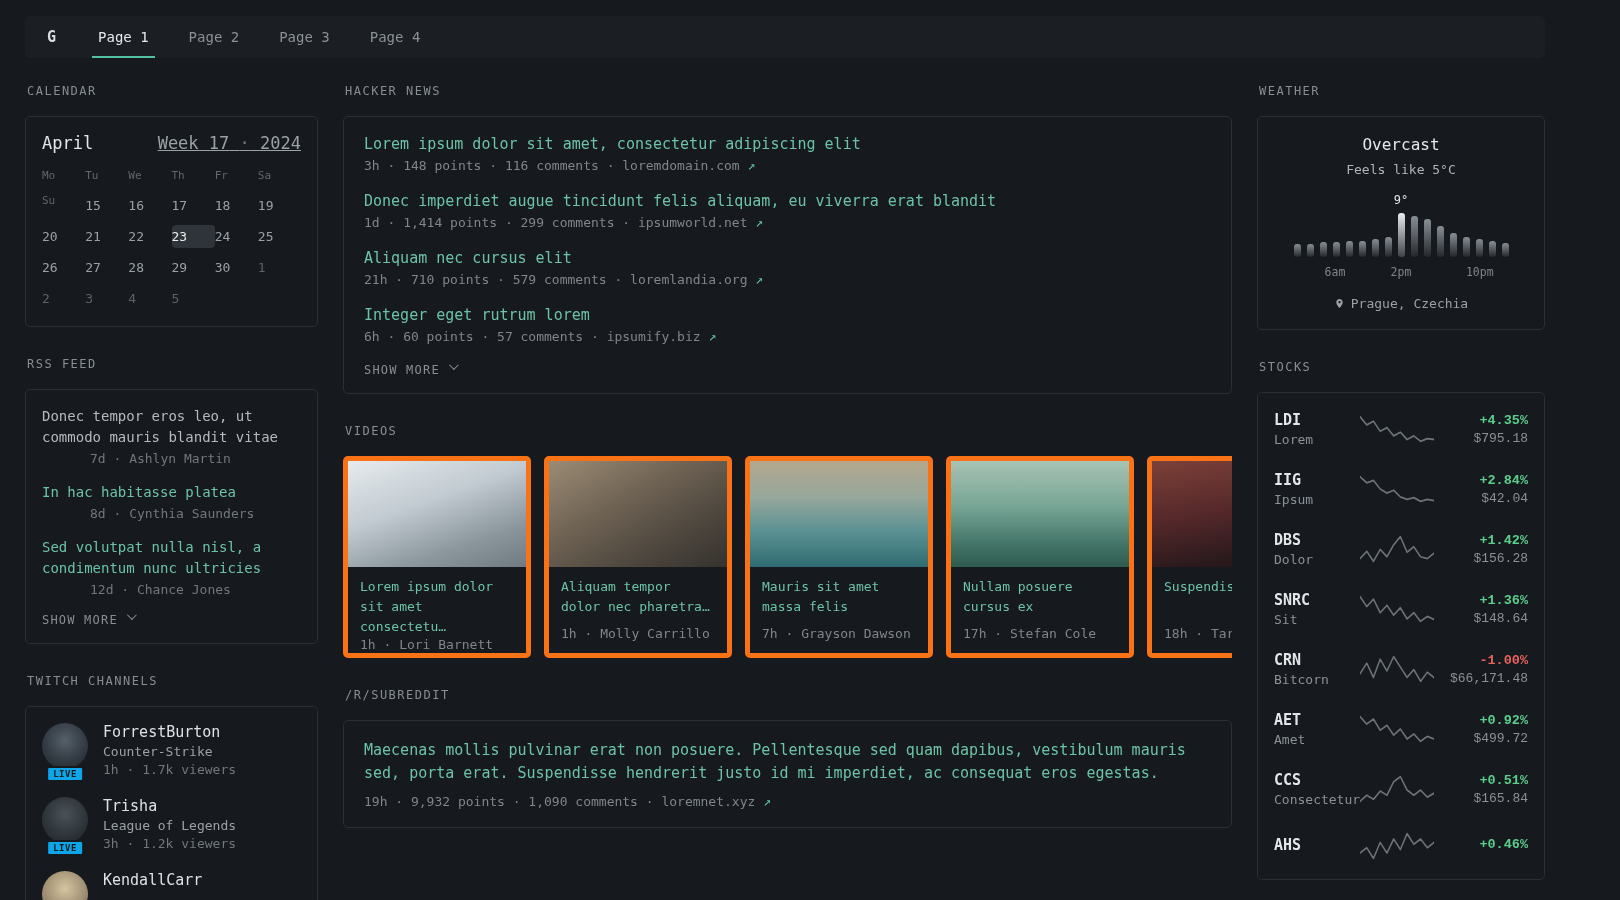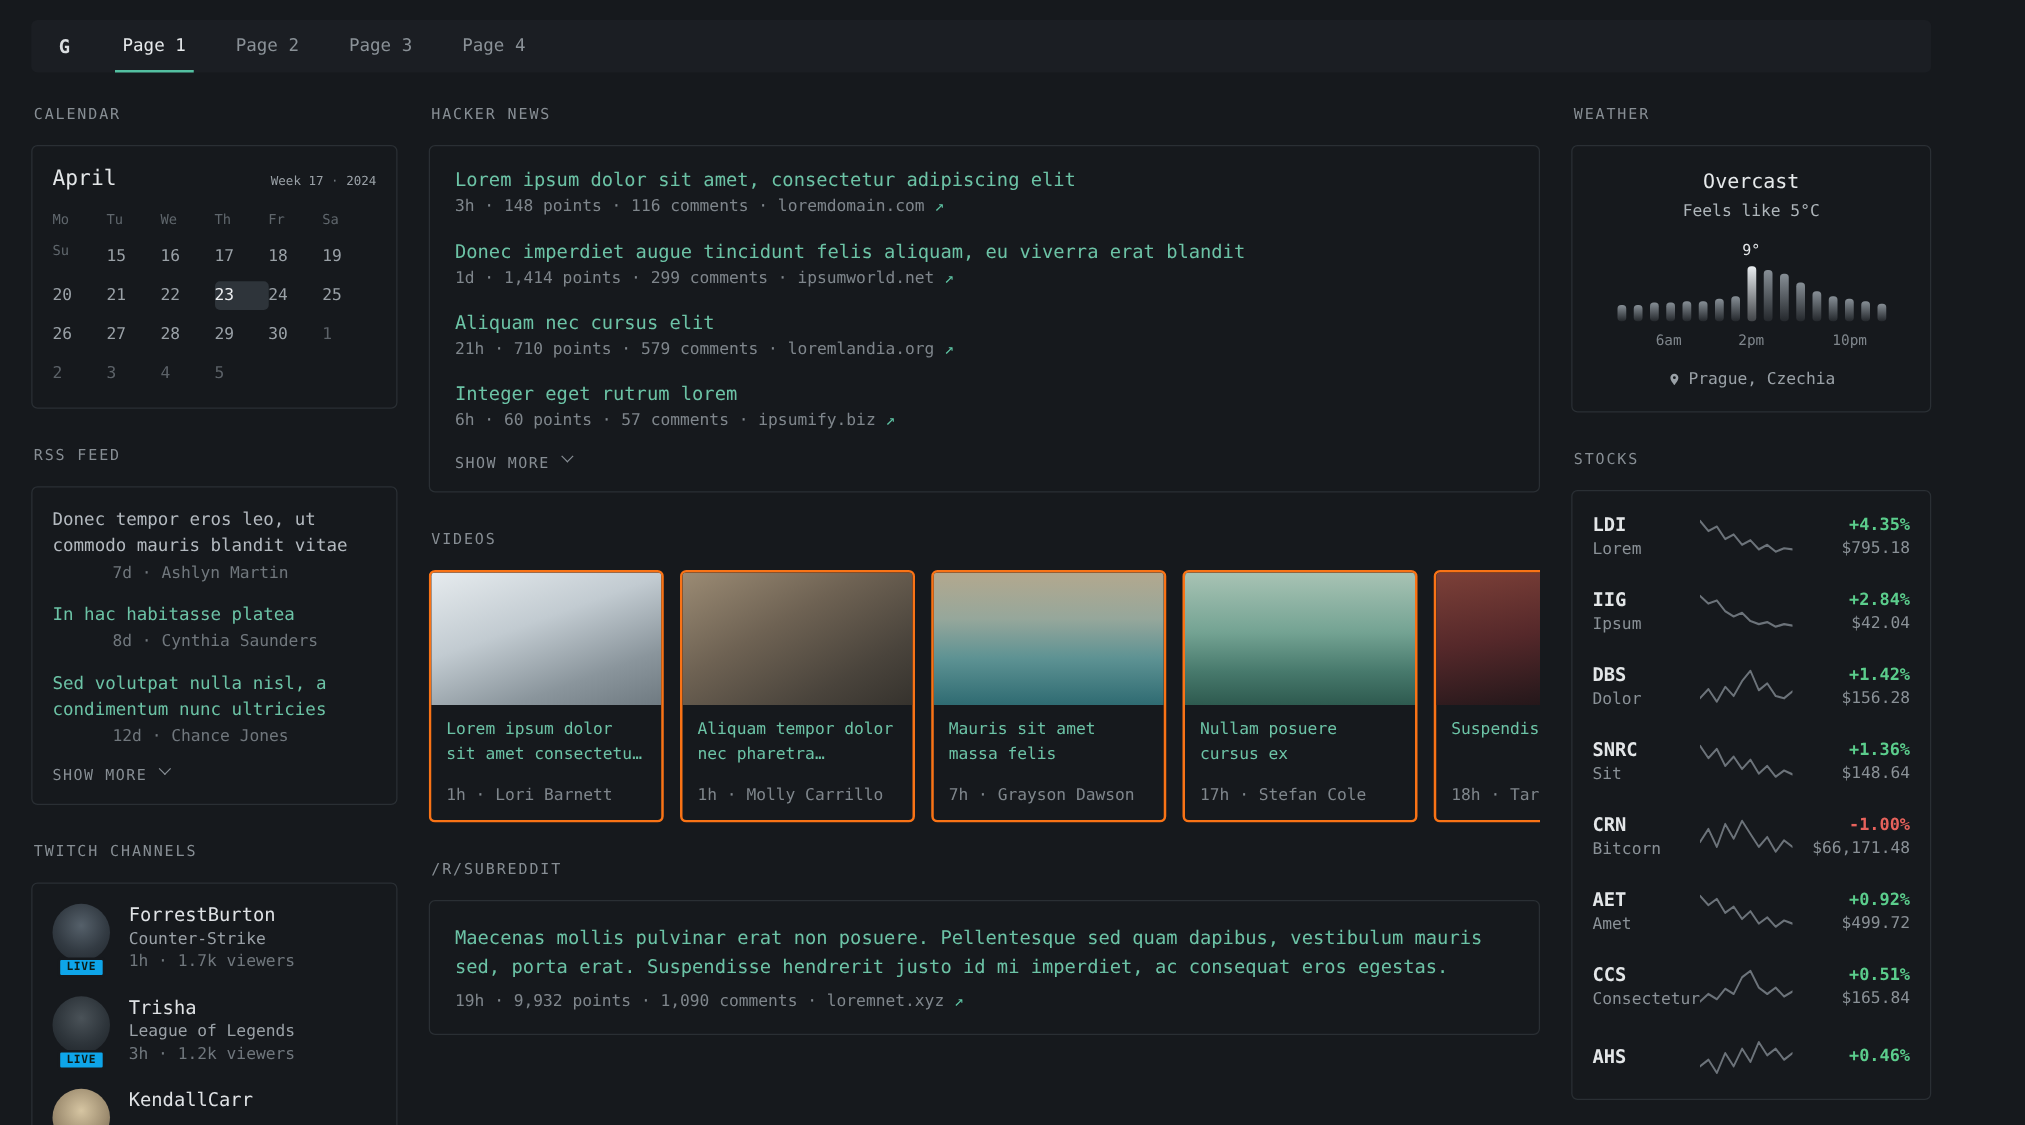--- a/index.html
+++ b/index.html
@@ -32,21 +32,21 @@
   .muted { color:#7f868c; }
   .dim { color:#70777d; }
   a.link, .link { color:#6cc3a6; text-decoration:none; cursor:pointer; }
   .arrow { color:#5ec4a4; }
   .show-more { display:flex; gap:9px; font-size:12px; letter-spacing:1.2px; color:#878e94; cursor:pointer; }
   .chev { width:7px; height:7px; border-right:1.5px solid #878e94; border-bottom:1.5px solid #878e94; transform:rotate(45deg) translateY(-2px); }
   
   .cal { padding:16px; }
   .cal-head { display:flex; justify-content:space-between; align-items:baseline; }
   .cal-month { font-size:17px; color:#e3e6e8; }
-  .cal-week { font-size:10px; color:#9aa1a7; }
+  .cal-week { font-size:17px; color:#9aa1a7;text-decoration:underline; }
   .cal-grid { margin-top:16px; display:grid; grid-template-columns:repeat(6,1fr); row-gap:8px; text-align:left; }
   .dow { font-size:11px; color:#5f666c; padding-bottom:4px; }
   .day { font-size:13px; color:#9aa1a7; line-height:23px; border-radius:4px; }
   .day.sel { background:#2e343a; color:#eceef0; }
   .day.next { color:#5c6268; }
   
   .rss { padding:16px; }
   .rss-item { margin-bottom:16px; }
   .rss-title { font-size:14px; line-height:1.5; display:block; }
   .rss-title.read { color:#b4bac0; }
@@ -66,21 +66,21 @@
   .hn { padding:18px 20px 16px; }
   .hn-item { margin-bottom:19px; }
   .hn-title { font-size:15px; display:block; }
   .hn-meta { font-size:13px; margin-top:5px; }
   .hn .show-more { margin-top:4px; }
   .sub { padding:18px 20px; }
   .sub-title { font-size:15px; line-height:1.55; display:block; }
   .sub-meta { font-size:13px; margin-top:8px; }
   
   .videos-row { display:flex; gap:13px; overflow:hidden; }
-  .video-card { width:188px; flex:none; border:2px solid #f97316; border-radius:5px; overflow:hidden;
+  .video-card { width:188px; flex:none; border:5px solid #f97316; border-radius:5px; overflow:hidden;
     display:flex; flex-direction:column; height:202px; cursor:pointer; }
   .thumb { height:106px; width:100%; flex:none; }
   .video-body { padding:10px 12px 12px; display:flex; flex-direction:column; flex:1; }
   .video-title { font-size:13px; line-height:1.55; }
   .video-meta { font-size:13px; margin-top:auto; }
   
   .weather { padding:18px 16px; }
   .w-cond { text-align:center; font-size:16px; color:#e6e9eb; }
   .w-feels { text-align:center; font-size:13px; color:#aeb5ba; margin-top:8px; }
   .w-chart { margin-top:34px; height:46px; display:flex; align-items:flex-end; justify-content:center; gap:6px; }
@@ -96,21 +96,21 @@
   .pin { width:11px; height:11px; fill:#9aa1a7; }
   
   .stocks { padding:6px 16px; }
   .stock-row { display:flex; align-items:center; padding:12px 0; }
   .st-left { width:84px; flex:none; }
   .st-sym { font-size:15px; font-weight:bold; color:#e3e6e8; }
   .st-name { font-size:13px; color:#8a9197; margin-top:3px; }
   .st-spark { flex:1; display:flex; justify-content:center; }
   .st-spark svg { width:74px; height:30px; }
   .st-spark polyline { fill:none; stroke:#6c737a; stroke-width:2; stroke-linejoin:round; stroke-linecap:round; }
-  .st-right { width:92px; flex:none; text-align:right; }
+  .st-right { width:92px; flex:none; text-align:right;font-family:Liberation Mono, monospace; }
   .st-change { font-size:13.5px; font-weight:bold; color:#5bcd8c; }
   .stock-row.down .st-change { color:#e7625c; }
   .st-price { font-size:13px; color:#8a9197; margin-top:3px; }
 </style>
 </head>
 <body>
 
 <header class="topbar">
   <span class="logo">G</span>
   <span class="tab active">Page 1</span>

